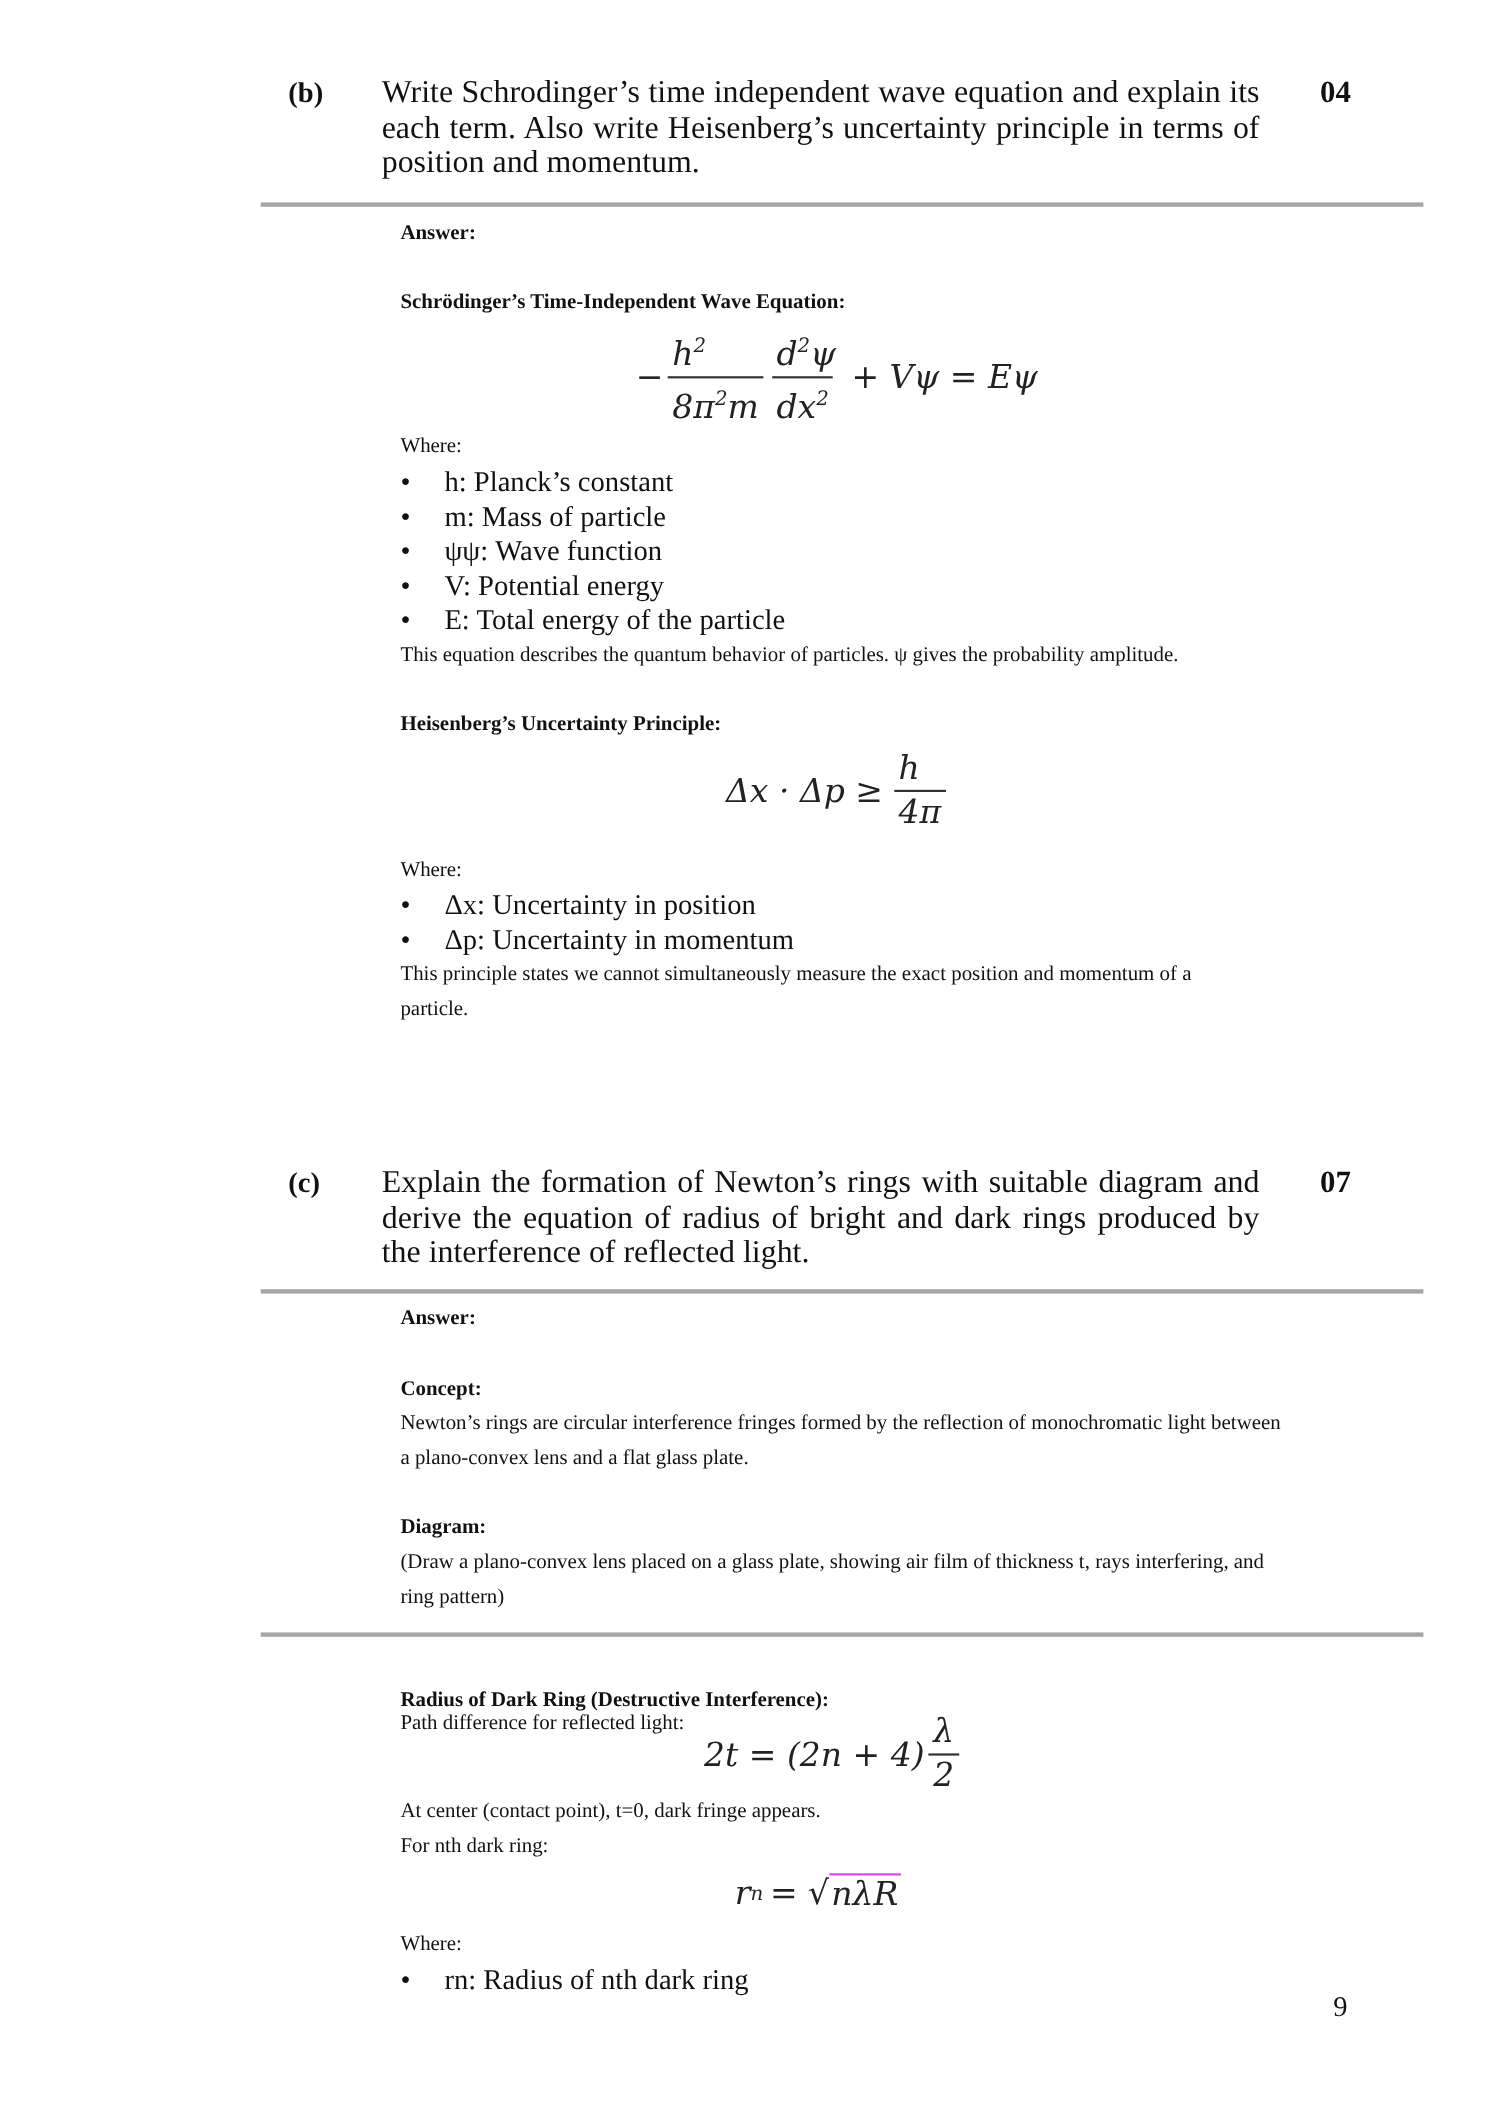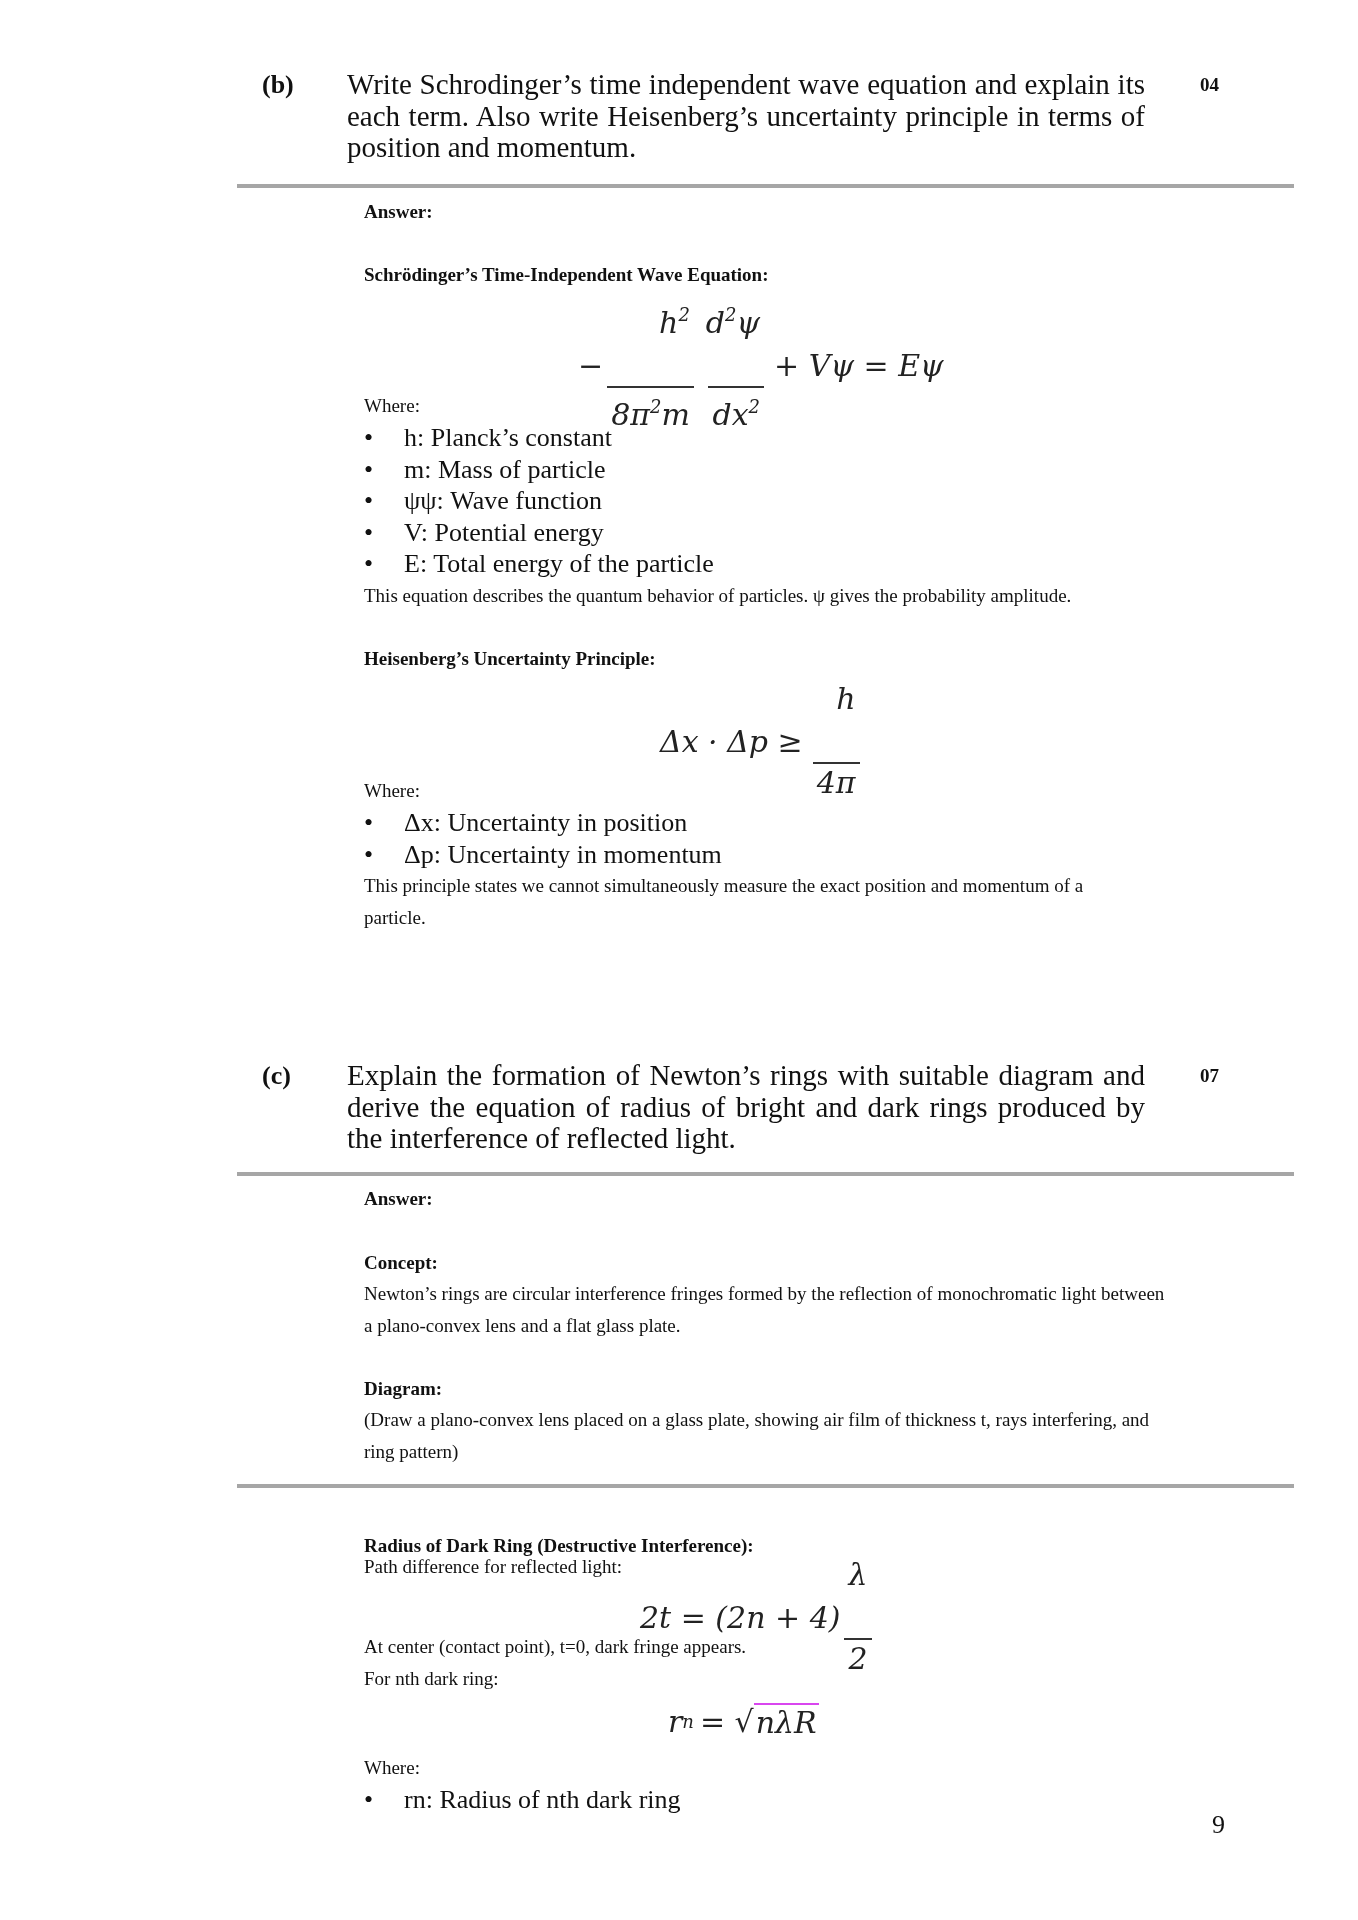--- a/index.html
+++ b/index.html
@@ -3,35 +3,35 @@
 <meta charset="utf-8">
 <style>
   html, body { margin: 0; padding: 0; background: #ffffff; }
   body {
     width: 1358px; height: 1920px; position: relative; overflow: hidden;
     font-family: "Liberation Serif", serif; color: #111111;
   }
   .abs { position: absolute; }
   .q-label { font-weight: bold; font-size: 26px; line-height: 32px; }
   .q-text { font-size: 29px; line-height: 31.5px; text-align: justify; width: 798px; }
-  .q-marks { font-weight: bold; font-size: 19px; line-height: 32px; }
+  .q-marks { font-weight: bold; font-size: 28px; line-height: 32px; }
   .rule { position: absolute; left: 237px; width: 1057px; height: 4px; background: #a6a6a6; }
   .body-text { font-size: 19px; line-height: 31.6px; }
   .bold { font-weight: bold; }
   .ans { left: 364px; width: 800px; }
   ul.bullets { list-style: none; margin: 0; padding: 0; }
   ul.bullets li { position: relative; padding-left: 40px; font-size: 26px; line-height: 31.6px; }
   ul.bullets li .dot { position: absolute; left: 0; top: 0; width: 14px; text-align: left; }
   .math {
     font-family: "DejaVu Serif", "Liberation Serif", serif; font-style: italic;
     font-size: 30px; color: #222;
     display: flex; align-items: center;
   }
   .math .up { font-style: normal; }
-  .frac { display: inline-flex; flex-direction: column; align-items: flex-end; margin: 0 4px; gap: 44px; }
+  .frac { display: inline-flex; flex-direction: column; align-items: flex-start; margin: 0 4px; }
   .frac .num { padding: 0 4px 2px 4px; line-height: 34px; }
   .frac .den { padding: 2px 4px 0 4px; border-top: 2px solid #333; line-height: 34px; }
   sup { font-size: 18px; vertical-align: 12px; }
   sub { font-size: 18px; vertical-align: -8px; }
   .sqrt { border-top: 2px solid #d946ef; padding: 0 2px; }
   .page-num { font-size: 26px; }
 </style>
 </head>
 <body>
 

